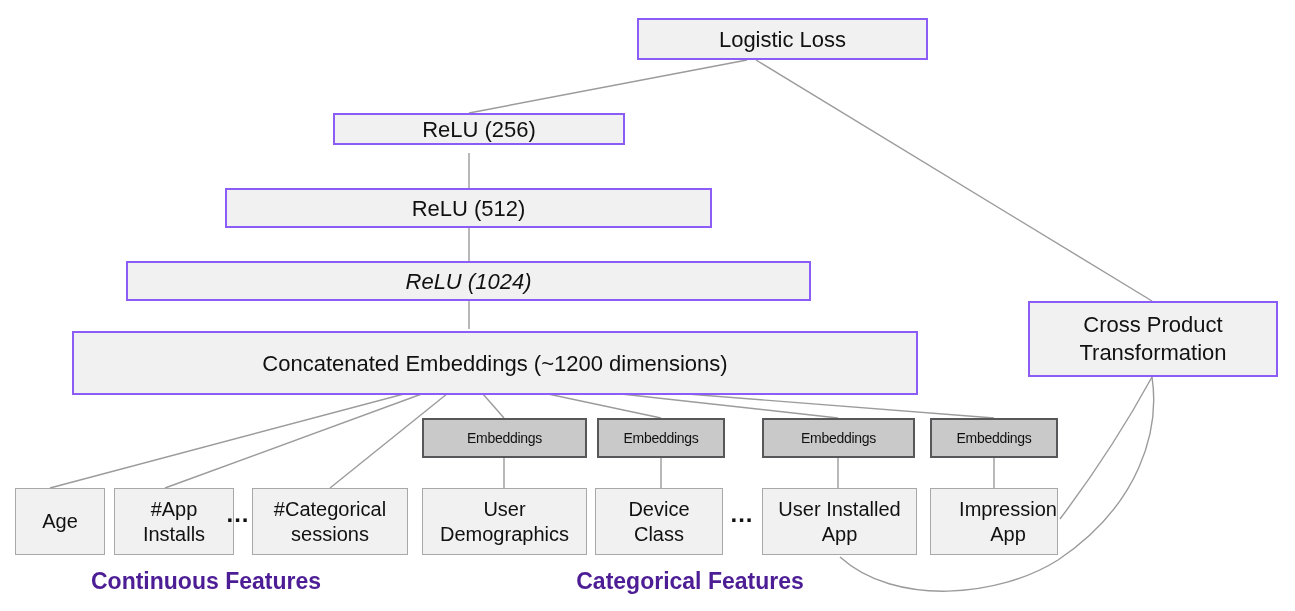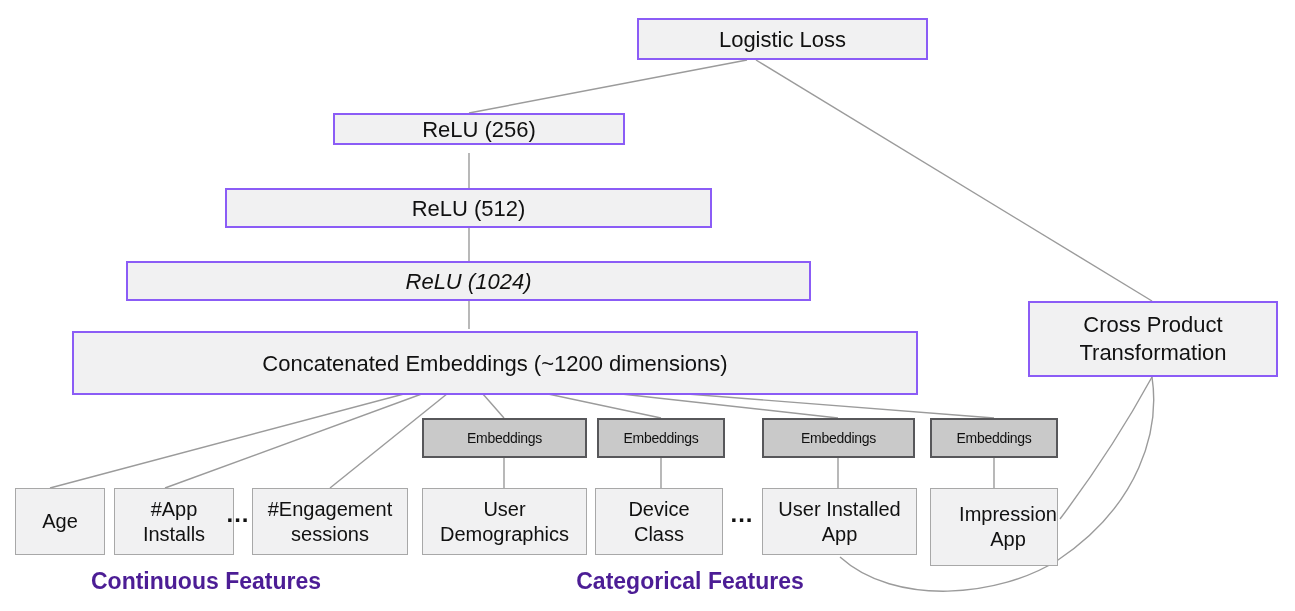--- a/index.html
+++ b/index.html
@@ -67,29 +67,29 @@
 
   <div class="node emb" style="left:422px;top:418px;width:165px;height:40px;">Embeddings</div>
   <div class="node emb" style="left:597px;top:418px;width:128px;height:40px;">Embeddings</div>
   <div class="node emb" style="left:762px;top:418px;width:153px;height:40px;">Embeddings</div>
   <div class="node emb" style="left:930px;top:418px;width:128px;height:40px;">Embeddings</div>
 
   <div class="node light" style="left:15px;top:488px;width:90px;height:67px;">Age</div>
   <div class="node light" style="left:105px;top:488px;width:120px;height:67px;margin-left:9px;">#App
 Installs</div>
   <div class="dots" style="left:238px;top:514px;">...</div>
-  <div class="node light" style="left:252px;top:488px;width:156px;height:67px;">#Engagement
+  <div class="node light" style="left:252px;top:488px;width:156px;height:67px;">#Categorical
 sessions</div>
 
   <div class="node light" style="left:422px;top:488px;width:165px;height:67px;">User
 Demographics</div>
   <div class="node light" style="left:595px;top:488px;width:128px;height:67px;">Device
 Class</div>
   <div class="dots" style="left:742px;top:514px;">...</div>
   <div class="node light" style="left:762px;top:488px;width:155px;height:67px;">User Installed
 App</div>
-  <div class="node light" style="left:930px;top:488px;width:128px;height:78px;padding-left:28px;">Impression
+  <div class="node light" style="left:930px;top:488px;width:128px;height:67px;padding-left:28px;">Impression
 App</div>
 
   <div class="group-label" style="left:206px;top:568px;">Continuous Features</div>
   <div class="group-label" style="left:690px;top:568px;">Categorical Features</div>
 
 </div>
 
 </body></html>

